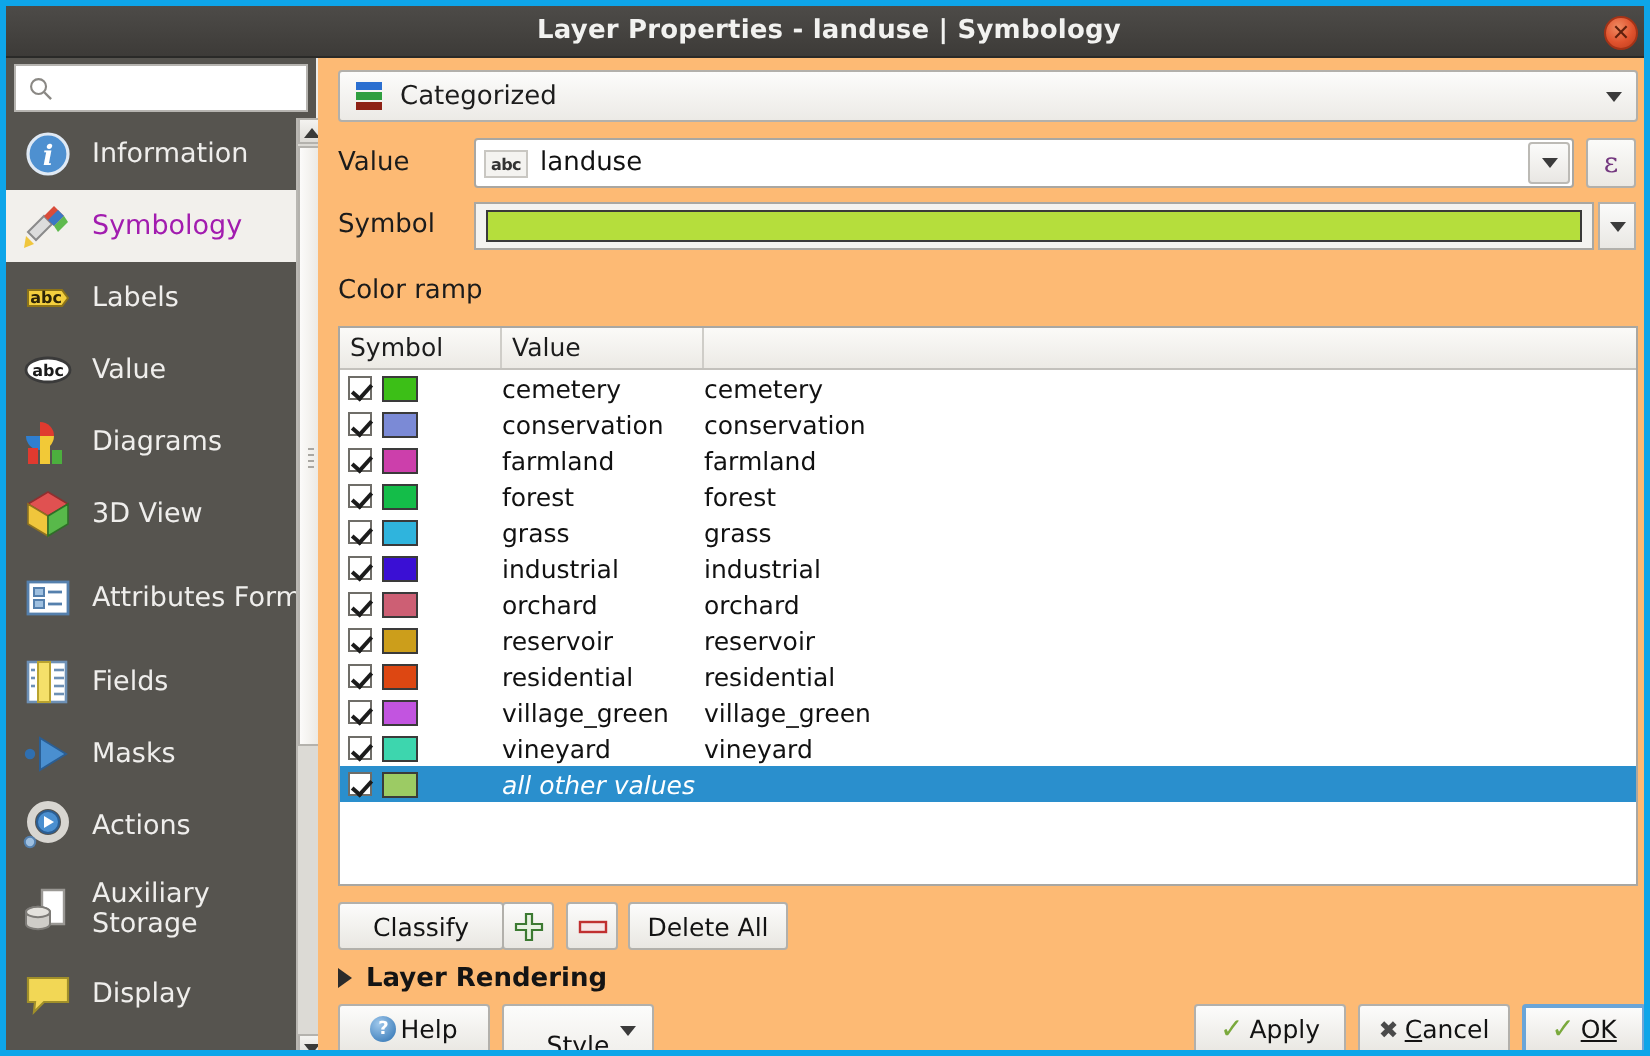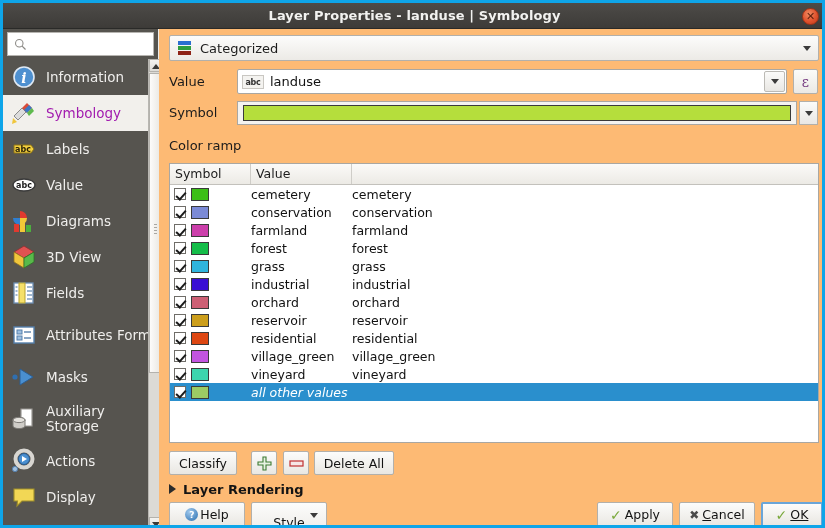--- a/index.html
+++ b/index.html
@@ -216,21 +216,21 @@
   .trow.selected .cell-val, .trow.selected .cell-leg { color:#ffffff; font-style:italic; }
 
   
   .btn {
     background:linear-gradient(to bottom,#fcfcfb,#e9e7e2);
     border:1px solid #b2b0ab; border-radius:2px;
     font-size:12.5px; color:#131313;
     display:flex;align-items:center;justify-content:center;
     cursor:pointer; position:absolute;
   }
-  #btn-classify { left:10px; top:422px; width:68px; height:24px; }
+  #btn-classify { left:10px; top:422px; width:83px; height:24px; }
   #btn-add { left:92px; top:422px; width:26px; height:24px; }
   #btn-del { left:124px; top:422px; width:26px; height:24px; }
   #btn-deleteall { left:155px; top:422px; width:80px; height:24px; }
   #btn-advanced { right:10px; top:422px; width:88px; height:24px; justify-content:flex-start; padding-left:9px; }
   #adv-arrow { position:absolute; right:7px; top:10px; }
 
   #layer-rendering {
     position:absolute; left:10px; top:451px; height:18px;
     display:flex; align-items:center; cursor:pointer;
   }
@@ -343,84 +343,84 @@
 
     <div class="side-item">
       <span class="side-ico">
         <svg viewBox="0 0 26 26" width="26" height="26">
           <path d="M13 2 L23 8 L13 14 L3 8 Z" fill="#e05151" stroke="#8f2f2f" stroke-width="0.8"></path>
           <path d="M3 8 L13 14 L13 24 L3 18 Z" fill="#f0c63c" stroke="#8f7320" stroke-width="0.8"></path>
           <path d="M23 8 L13 14 L13 24 L23 18 Z" fill="#58b94a" stroke="#2f6f28" stroke-width="0.8"></path>
         </svg>
       </span>
       <span class="side-label">3D View</span>
+    </div>
+
+    <div class="side-item two-line">
+      <span class="side-ico">
+        <svg viewBox="0 0 26 26" width="26" height="26">
+          <rect x="3" y="5" width="20" height="16" fill="#ffffff" stroke="#5580ad" stroke-width="1.4"></rect>
+          <rect x="6" y="8" width="5" height="4" fill="#9fc0e0" stroke="#5580ad" stroke-width="1"></rect>
+          <rect x="6" y="14" width="5" height="4" fill="#9fc0e0" stroke="#5580ad" stroke-width="1"></rect>
+          <line x1="13" y1="10" x2="20" y2="10" stroke="#5580ad" stroke-width="1.4"></line>
+          <line x1="13" y1="16" x2="20" y2="16" stroke="#5580ad" stroke-width="1.4"></line>
+        </svg>
+      </span>
+      <span class="side-label">Attributes Form</span>
     </div>
 
     <div class="side-item">
       <span class="side-ico">
         <svg viewBox="0 0 26 26" width="26" height="26">
           <rect x="3" y="3" width="19" height="20" fill="#ffffff" stroke="#6d90b5" stroke-width="1.3"></rect>
           <rect x="8" y="3" width="6" height="20" fill="#f5e06a" stroke="#b9a32f" stroke-width="1"></rect>
           <line x1="16" y1="7" x2="21" y2="7" stroke="#6d90b5" stroke-width="1.3"></line>
           <line x1="16" y1="11" x2="21" y2="11" stroke="#6d90b5" stroke-width="1.3"></line>
           <line x1="16" y1="15" x2="21" y2="15" stroke="#6d90b5" stroke-width="1.3"></line>
           <line x1="16" y1="19" x2="21" y2="19" stroke="#6d90b5" stroke-width="1.3"></line>
           <line x1="4.5" y1="7" x2="6.5" y2="7" stroke="#6d90b5" stroke-width="1.3"></line>
           <line x1="4.5" y1="11" x2="6.5" y2="11" stroke="#6d90b5" stroke-width="1.3"></line>
           <line x1="4.5" y1="15" x2="6.5" y2="15" stroke="#6d90b5" stroke-width="1.3"></line>
         </svg>
       </span>
       <span class="side-label">Fields</span>
     </div>
 
-    <div class="side-item two-line">
-      <span class="side-ico">
-        <svg viewBox="0 0 26 26" width="26" height="26">
-          <rect x="3" y="5" width="20" height="16" fill="#ffffff" stroke="#5580ad" stroke-width="1.4"></rect>
-          <rect x="6" y="8" width="5" height="4" fill="#9fc0e0" stroke="#5580ad" stroke-width="1"></rect>
-          <rect x="6" y="14" width="5" height="4" fill="#9fc0e0" stroke="#5580ad" stroke-width="1"></rect>
-          <line x1="13" y1="10" x2="20" y2="10" stroke="#5580ad" stroke-width="1.4"></line>
-          <line x1="13" y1="16" x2="20" y2="16" stroke="#5580ad" stroke-width="1.4"></line>
-        </svg>
-      </span>
-      <span class="side-label">Attributes Form</span>
-    </div>
-
     <div class="side-item">
       <span class="side-ico">
         <svg viewBox="0 0 26 26" width="26" height="26">
           <circle cx="4" cy="13" r="2.6" fill="#2f6fb0"></circle>
           <path d="M9 5 L9 21 L22 13 Z" fill="#4a8fd0" stroke="#2b5e93" stroke-width="1"></path>
         </svg>
       </span>
       <span class="side-label">Masks</span>
+    </div>
+
+    <div class="side-item">
+      <span class="side-ico">
+        <svg viewBox="0 0 26 26" width="26" height="26">
+          <circle cx="13" cy="11" r="8.5" fill="none" stroke="#d8d6d1" stroke-width="4"></circle>
+          <circle cx="13" cy="11" r="5.5" fill="#4a8fd0" stroke="#2b5e93" stroke-width="1"></circle>
+          <path d="M11 8 L16 11 L11 14 Z" fill="#ffffff"></path>
+          <circle cx="4" cy="21" r="2.6" fill="#9fc0e0" stroke="#5580ad" stroke-width="1"></circle>
+        </svg>
+      </span>
+      <span class="side-label">Actions</span>
     </div>
 
     <div class="side-item two-line">
       <span class="side-ico">
         <svg viewBox="0 0 26 26" width="26" height="26">
           <path d="M10 3 L21 3 L21 20 L10 20 Z" fill="#ffffff" stroke="#9a9894" stroke-width="1.2"></path>
           <ellipse cx="8" cy="14" rx="6" ry="2.6" fill="#cfcdc8" stroke="#7d7b77" stroke-width="1"></ellipse>
           <path d="M2 14 L2 20 A6 2.6 0 0 0 14 20 L14 14" fill="#cfcdc8" stroke="#7d7b77" stroke-width="1"></path>
           <ellipse cx="8" cy="14" rx="6" ry="2.6" fill="#e4e2dd" stroke="#7d7b77" stroke-width="1"></ellipse>
         </svg>
       </span>
       <span class="side-label">Auxiliary Storage</span>
-    </div>
-
-    <div class="side-item">
-      <span class="side-ico">
-        <svg viewBox="0 0 26 26" width="26" height="26">
-          <circle cx="13" cy="11" r="8.5" fill="none" stroke="#d8d6d1" stroke-width="4"></circle>
-          <circle cx="13" cy="11" r="5.5" fill="#4a8fd0" stroke="#2b5e93" stroke-width="1"></circle>
-          <path d="M11 8 L16 11 L11 14 Z" fill="#ffffff"></path>
-          <circle cx="4" cy="21" r="2.6" fill="#9fc0e0" stroke="#5580ad" stroke-width="1"></circle>
-        </svg>
-      </span>
-      <span class="side-label">Actions</span>
     </div>
 
     <div class="side-item">
       <span class="side-ico">
         <svg viewBox="0 0 26 26" width="26" height="26">
           <path d="M3 5 L23 5 L23 17 L11 17 L6 22 L6.5 17 L3 17 Z" fill="#f2d755" stroke="#a08f2a" stroke-width="1.1"></path>
         </svg>
       </span>
       <span class="side-label">Display</span>
     </div>

